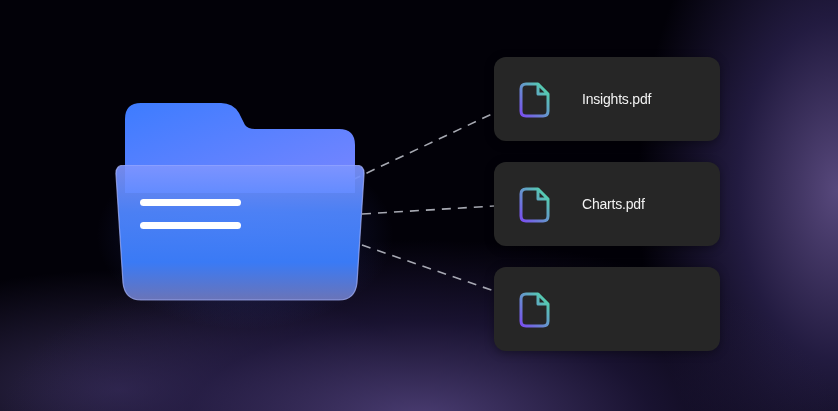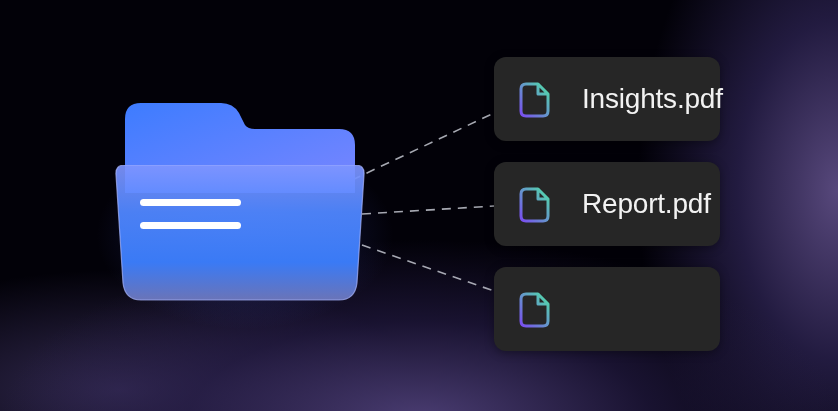--- a/index.html
+++ b/index.html
@@ -32,21 +32,21 @@
     background:#fff;
   }
   .card {
     position:absolute; left:494px; width:226px; height:84px;
     background:#262626; border-radius:12px;
     box-shadow:0 2px 10px rgba(0,0,0,0.35);
   }
   .card .icon { position:absolute; left:24px; top:25px; width:34px; height:36px; }
   .card .label {
     position:absolute; left:88px; top:0; height:84px; line-height:84px;
-    color:#f2f2f2; font-size:28px; letter-spacing:-0.2px;
+    color:#f2f2f2; font-size:14px; letter-spacing:-0.2px;
   }
 </style>
 </head>
 <body>
 
 <div class="bg"></div>
 <div class="glow"></div>
 
 <svg class="lines" width="838" height="411">
   <g stroke="#c3c6cf" stroke-width="1.6" stroke-dasharray="9 7" fill="none" opacity="0.85">
@@ -97,21 +97,21 @@
 <div class="card" style="top:162px;">
   <svg class="icon" viewBox="0 0 34 36">
     <defs>
       <linearGradient id="ig2" x1="0" y1="1" x2="1" y2="0">
         <stop offset="0" stop-color="#7a4cf0"></stop>
           <stop offset="1" stop-color="#4fe0a6"></stop>
       </linearGradient>
     </defs>
     <path d="M8 2 L20 2 L30 12 L30 29 Q30 34 25 34 L8 34 Q3 34 3 29 L3 7 Q3 2 8 2 Z M20 2 L20 12 L30 12" fill="none" stroke="url(#ig2)" stroke-width="3" stroke-linejoin="round"></path>
   </svg>
-  <span class="label">Report.pdf</span>
+  <span class="label">Charts.pdf</span>
 </div>
 
 <div class="card" style="top:267px;">
   <svg class="icon" viewBox="0 0 34 36">
     <defs>
       <linearGradient id="ig3" x1="0" y1="1" x2="1" y2="0">
         <stop offset="0" stop-color="#7a4cf0"></stop>
           <stop offset="1" stop-color="#4fe0a6"></stop>
       </linearGradient>
     </defs>

